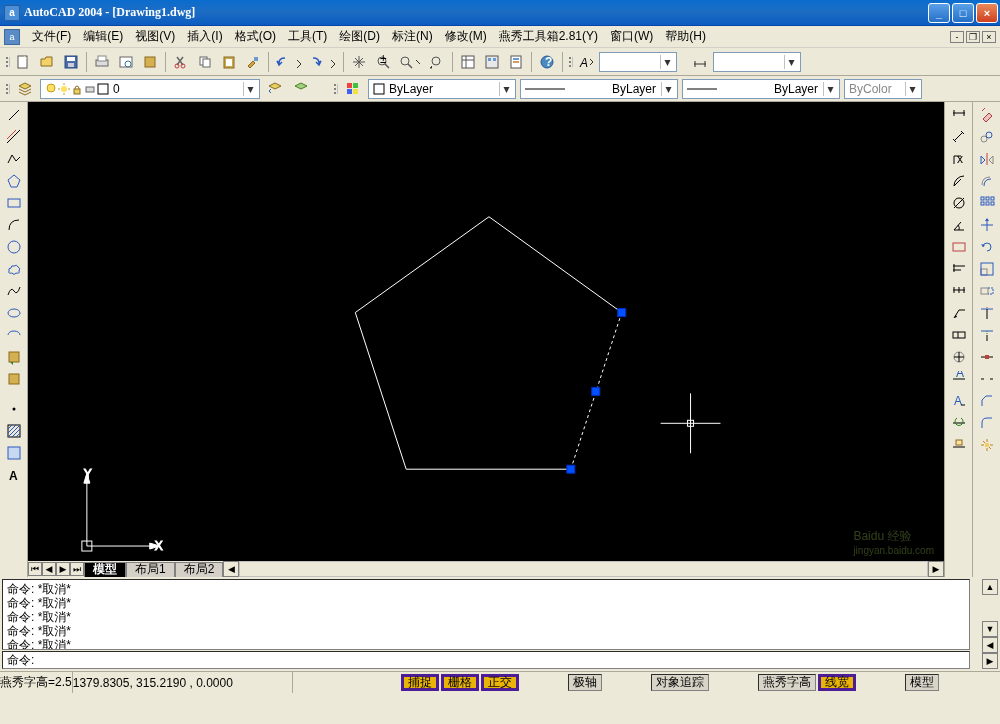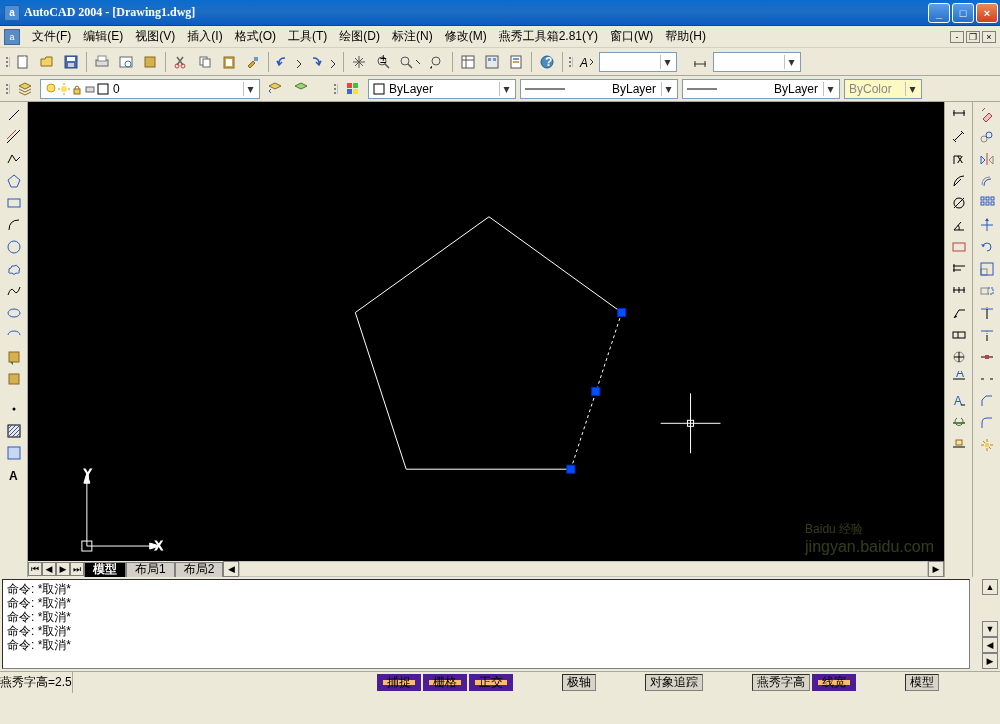--- a/index.html
+++ b/index.html
@@ -37,21 +37,21 @@
 .hscroll .track { flex:1; background:#ece9d8; border:1px solid #c0c0c0; position:relative;}
 .hscroll .sbtn { width:16px; height:16px; border:1px solid #808080; background:#ece9d8; display:flex; align-items:center; justify-content:center; font-size:9px;}
 .cmdarea { height:94px; background:#ece9d8; padding:2px; display:flex; gap:12px;}
 .cmdhistory { flex:1; background:#fff; border:1px inset #808080; padding:2px 4px; font-family:SimSun,monospace; font-size:12px; line-height:14px; overflow:hidden; display:flex; flex-direction:column;}
 .cmdline { height:18px; background:#fff; border:1px inset #808080; padding:0 4px; font-family:SimSun,monospace; font-size:12px; display:flex; align-items:center; margin-top:1px;}
 .cmdscroll { width:16px; display:flex; flex-direction:column;}
 .cmdscroll .sbtn { height:16px; border:1px solid #808080; background:#ece9d8; display:flex; align-items:center; justify-content:center; font-size:9px;}
 .cmdscroll .track {flex:1; background:#ece9d8;}
 .statusbar { height:22px; background:#ece9d8; border-top:1px solid #aca899; display:flex; align-items:center; font-size:11px;}
 .statusbar .cell { padding:0 0; border-right:1px solid #aca899; height:100%; display:flex; align-items:center;}
-.statusbar .toggle { padding:0 4px; border:6px solid #4c1d95; margin:0 1px; height:17px; display:flex; align-items:center; background:#fdba74;}
+.statusbar .toggle { padding:0 4px; border:3px solid #4c1d95; margin:0 1px; height:17px; display:flex; align-items:center; background:#eab308;}
 .statusbar .toggle.pressed { border:1px inset #808080; background:#d8d4c8;margin-left:48px;}
 svg { display:block; }
 .grip { width:6px; background:#ece9d8; border-right:1px solid #c0c0c0; display:flex; flex-direction:column; justify-content:center; gap:2px; align-items:center;}
 .grip div{width:2px;height:2px;background:#808080;}
 .watermark { position:absolute; right:10px; bottom:5px; opacity:0.25; color:#bef264; font-size:20px; pointer-events:none;}
 </style>
 </head>
 <body>
 
 <div class="titlebar">
@@ -334,21 +334,21 @@
     <span style="flex:1;text-align:right;margin-right:2px">ByLayer</span>
     <span class="arrow">▾</span>
   </div>
   <div class="dropdown" style="width:158px">
     <svg width="30" height="8">
         <line x1="0" y1="4" x2="30" y2="4" stroke="#000"></line>
       </svg>
     <span style="flex:1;text-align:right;margin-right:2px">ByLayer</span>
     <span class="arrow">▾</span>
   </div>
-  <div class="dropdown" style="width:78px;background:#fef9c3;color:#888">
+  <div class="dropdown" style="width:78px;background:#ffffff;color:#888">
     <span>ByColor</span>
     <span style="flex:1"></span>
       <span class="arrow">▾</span>
   </div>
 </div>
 
 <div class="mainrow">
 
   <div class="vtool">
     <div class="vbtn">
@@ -471,21 +471,21 @@
           <polygon points="45,372 42,382 48,382"></polygon>
           <line x1="45" y1="445" x2="110" y2="445"></line>
           <polygon points="118,445 108,442 108,448"></polygon>
           <rect x="40" y="440" width="10" height="10" fill="none"></rect>
           <text x="113" y="449" font-size="11">X</text>
           <text x="42" y="377" font-size="11">Y</text>
         </g>
       </svg>
       <div class="watermark">
         <div>Baidu 经验</div>
-        <div style="font-size:16px;text-align:center">jingyan.baidu.com</div>
+        <div style="font-size:10px;text-align:center">jingyan.baidu.com</div>
       </div>
     </div>
     <div style="display:flex">
       <div class="tabbar" style="flex:0 0 auto">
         <div class="navbtn">⏮</div>
         <div class="navbtn">◀</div>
         <div class="navbtn">▶</div>
         <div class="navbtn">⏭</div>
         <div class="tab active">模型</div>
         <div class="tab">布局1</div>
@@ -722,32 +722,36 @@
 <div class="cmdarea">
   <div style="flex:1;display:flex;flex-direction:column">
     <div class="cmdhistory">
       <div>命令: *取消*</div>
       <div>命令: *取消*</div>
       <div>命令: *取消*</div>
       <div>命令: *取消*</div>
       <div>命令: *取消*</div>
 
     </div>
+    <div class="cmdline">
+        <span>命令:</span>
+      </div>
   </div>
   <div class="cmdscroll">
     <div class="sbtn">▲</div>
     <div class="track"></div>
     <div class="sbtn">▼</div>
     <div class="sbtn">◀</div>
     <div class="sbtn">▶</div>
   </div>
 </div>
 
 <div class="statusbar">
   <div class="cell">燕秀字高=2.5</div>
+  <div class="cell" style="width:220px">1379.8305, 315.2190 , 0.0000</div>
   <div style="flex:1"></div>
   <div class="toggle">捕捉</div>
   <div class="toggle">栅格</div>
   <div class="toggle">正交</div>
   <div class="toggle pressed">极轴</div>
   <div class="toggle pressed">对象追踪</div>
   <div class="toggle pressed">燕秀字高</div>
   <div class="toggle">线宽</div>
   <div class="toggle pressed">模型</div>
   <div style="width:60px"></div>

